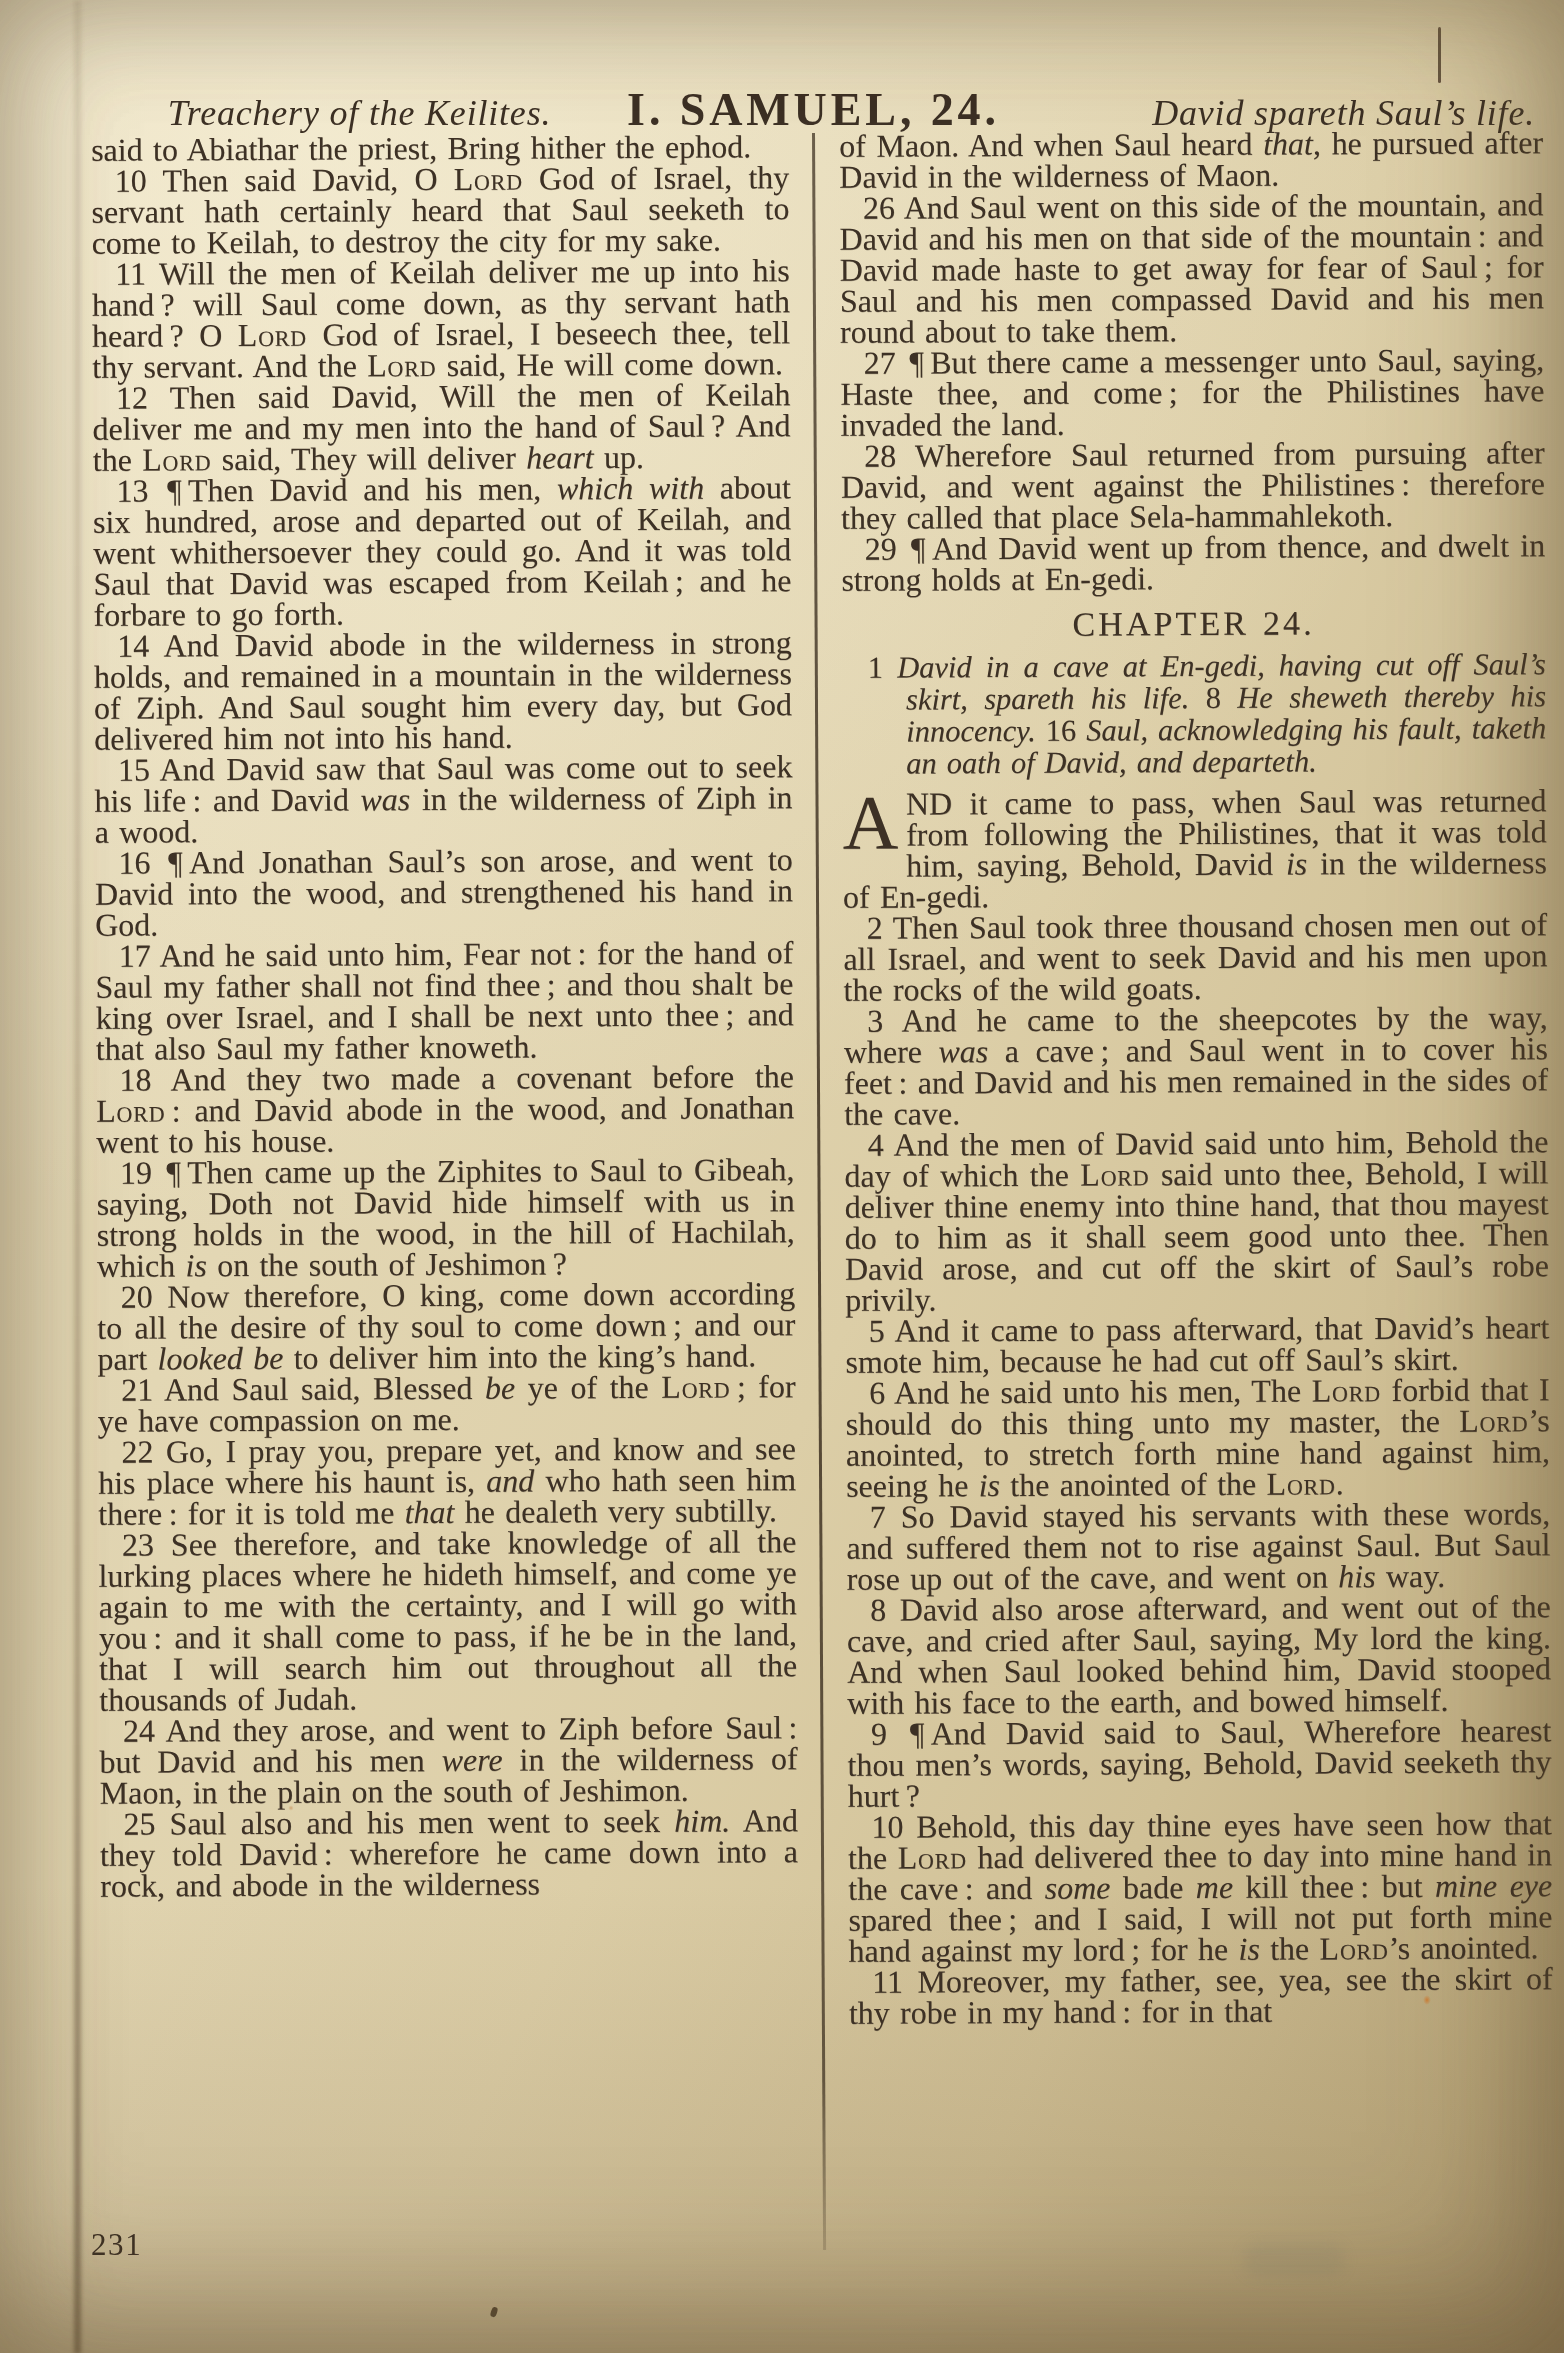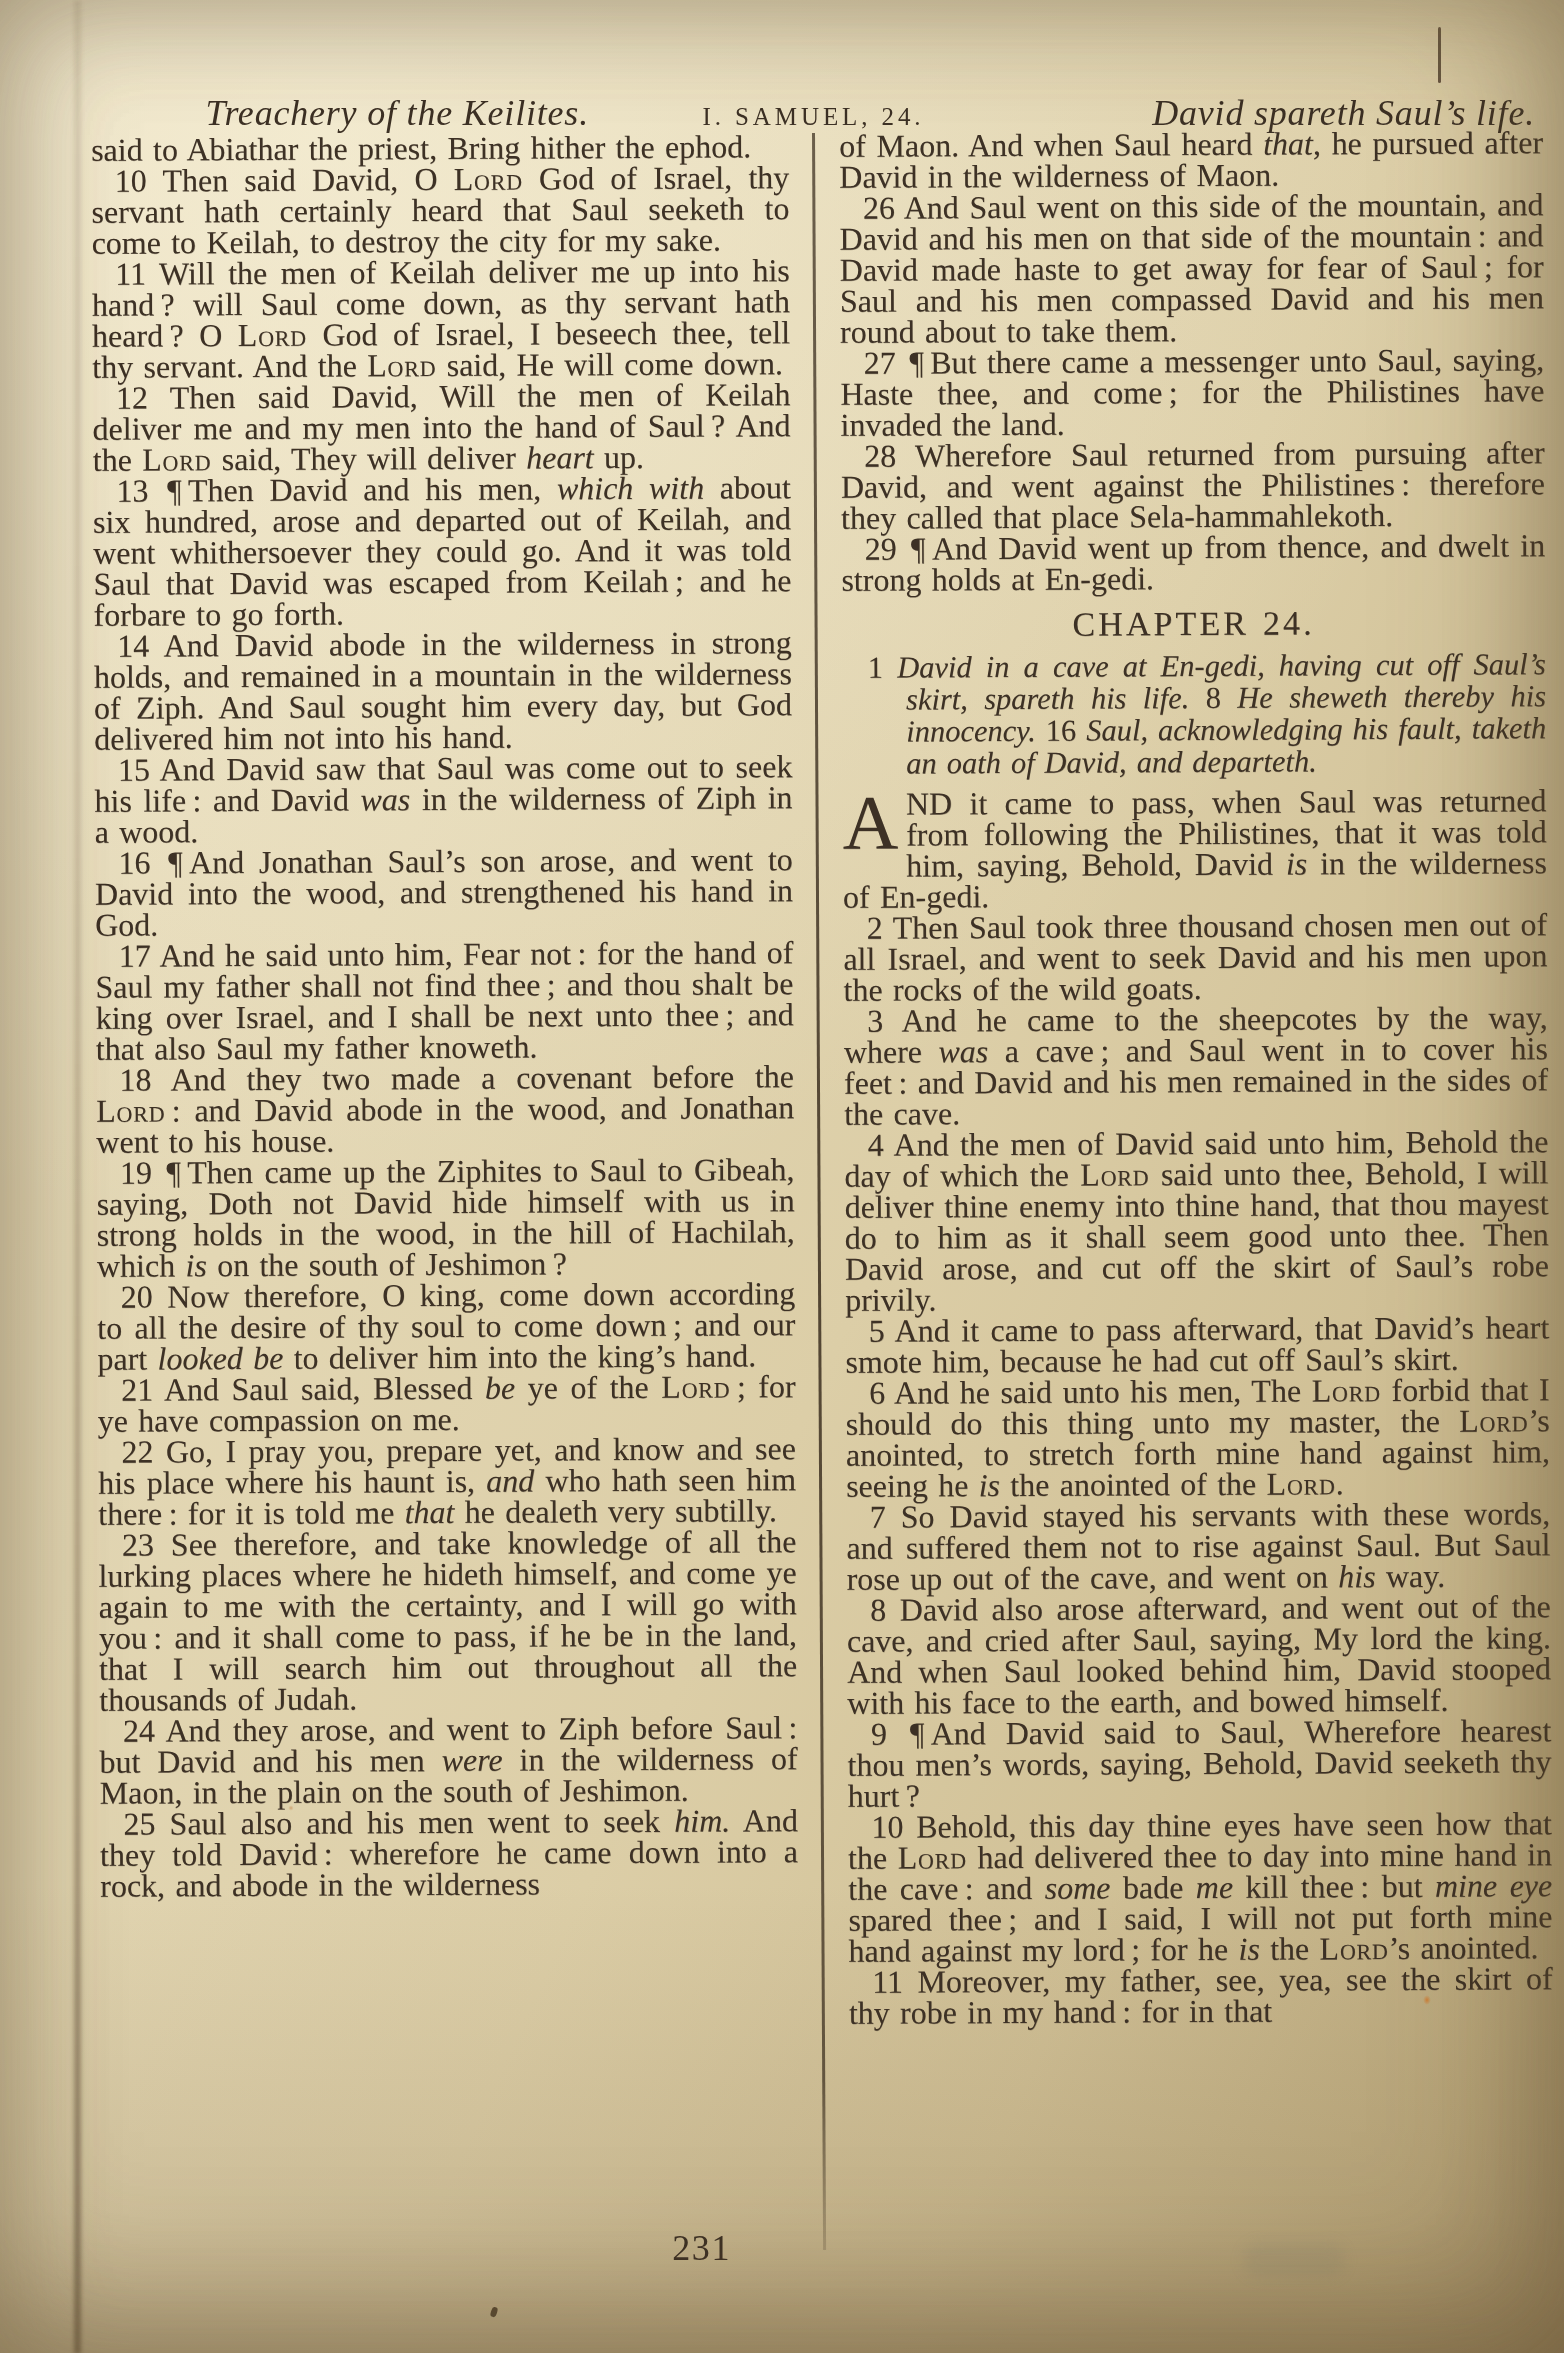--- a/index.html
+++ b/index.html
@@ -27,21 +27,21 @@
     background:rgba(70,54,36,0.78);border-radius:1.6px;}
   .ghost-smudge{position:absolute;left:1243px;top:2243px;width:102px;height:34px;
     background:rgba(125,124,104,0.16);filter:blur(6.3px);border-radius:17px;}
   .speck-dark{position:absolute;left:491px;top:2307px;width:5.5px;height:10.2px;
     background:rgba(60,45,28,0.78);border-radius:40%;transform:rotate(18deg);}
 
   .running-head{position:absolute;top:64px;left:92px;width:1443px;
     display:flex;align-items:baseline;}
   .rh-left,.rh-right{flex:1;font-style:italic;font-size:36px;letter-spacing:0.8px;white-space:nowrap;text-align:center;}
   .rh-right{text-align:right;margin-top:28px;}
-  .rh-center{font-weight:normal;font-size:25px;letter-spacing:3.9px;white-space:nowrap;}
+  .rh-center{font-weight:bold;font-size:46px;letter-spacing:3.9px;white-space:nowrap;}
 
   .text-block{position:absolute;top:131px;left:91px;width:1446px;height:2160px;
     transform:rotate(-0.3deg);transform-origin:50% 0;}
   .col{position:absolute;top:0;width:698px;font-size:32px;line-height:31px;
     text-align:justify;word-spacing:2.3px;
     text-shadow:0.3px 0.5px 0.6px rgba(61,49,37,0.35);}
   .col-left{left:0;}
   .col-right{left:748px;width:704px;}
   .divider{position:absolute;left:721px;top:1.6px;width:3.1px;height:2117px;
     background:linear-gradient(to bottom, rgba(58,45,30,0.72) 0%, rgba(58,45,30,0.85) 55%,
@@ -52,21 +52,21 @@
   p.cont{text-indent:0;}
   p.chapter{text-align:center;text-indent:0;font-size:34px;letter-spacing:3.1px;margin:14px 0 11px;}
   p.summary{font-size:30.5px;line-height:32px;padding-left:64px;text-indent:-38px;margin:0 0 9.4px;}
   p.opening{text-indent:0;}
   .dropcap{float:left;font-size:77px;line-height:0.8;margin:3.9px 7.8px 0 0;}
   .it{font-style:italic;}
   .sc{font-variant:small-caps;letter-spacing:0.8px;}
   .pilcrow{padding:0 6.3px 0 3.1px;}
 
   .page-number{position:absolute;left:91px;top:2227px;width:640px;
-    text-align:right;font-size:36px;letter-spacing:1.6px;}
+    text-align:left;font-size:31px;letter-spacing:1.6px;}
 </style>
 </head>
 <body>
 
 <div class="page">
   <div class="running-head">
     <span class="rh-left">Treachery of the Keilites.</span>
     <span class="rh-center">I. SAMUEL, 24.</span>
     <span class="rh-right">David spareth Saul’s life.</span>
   </div>

